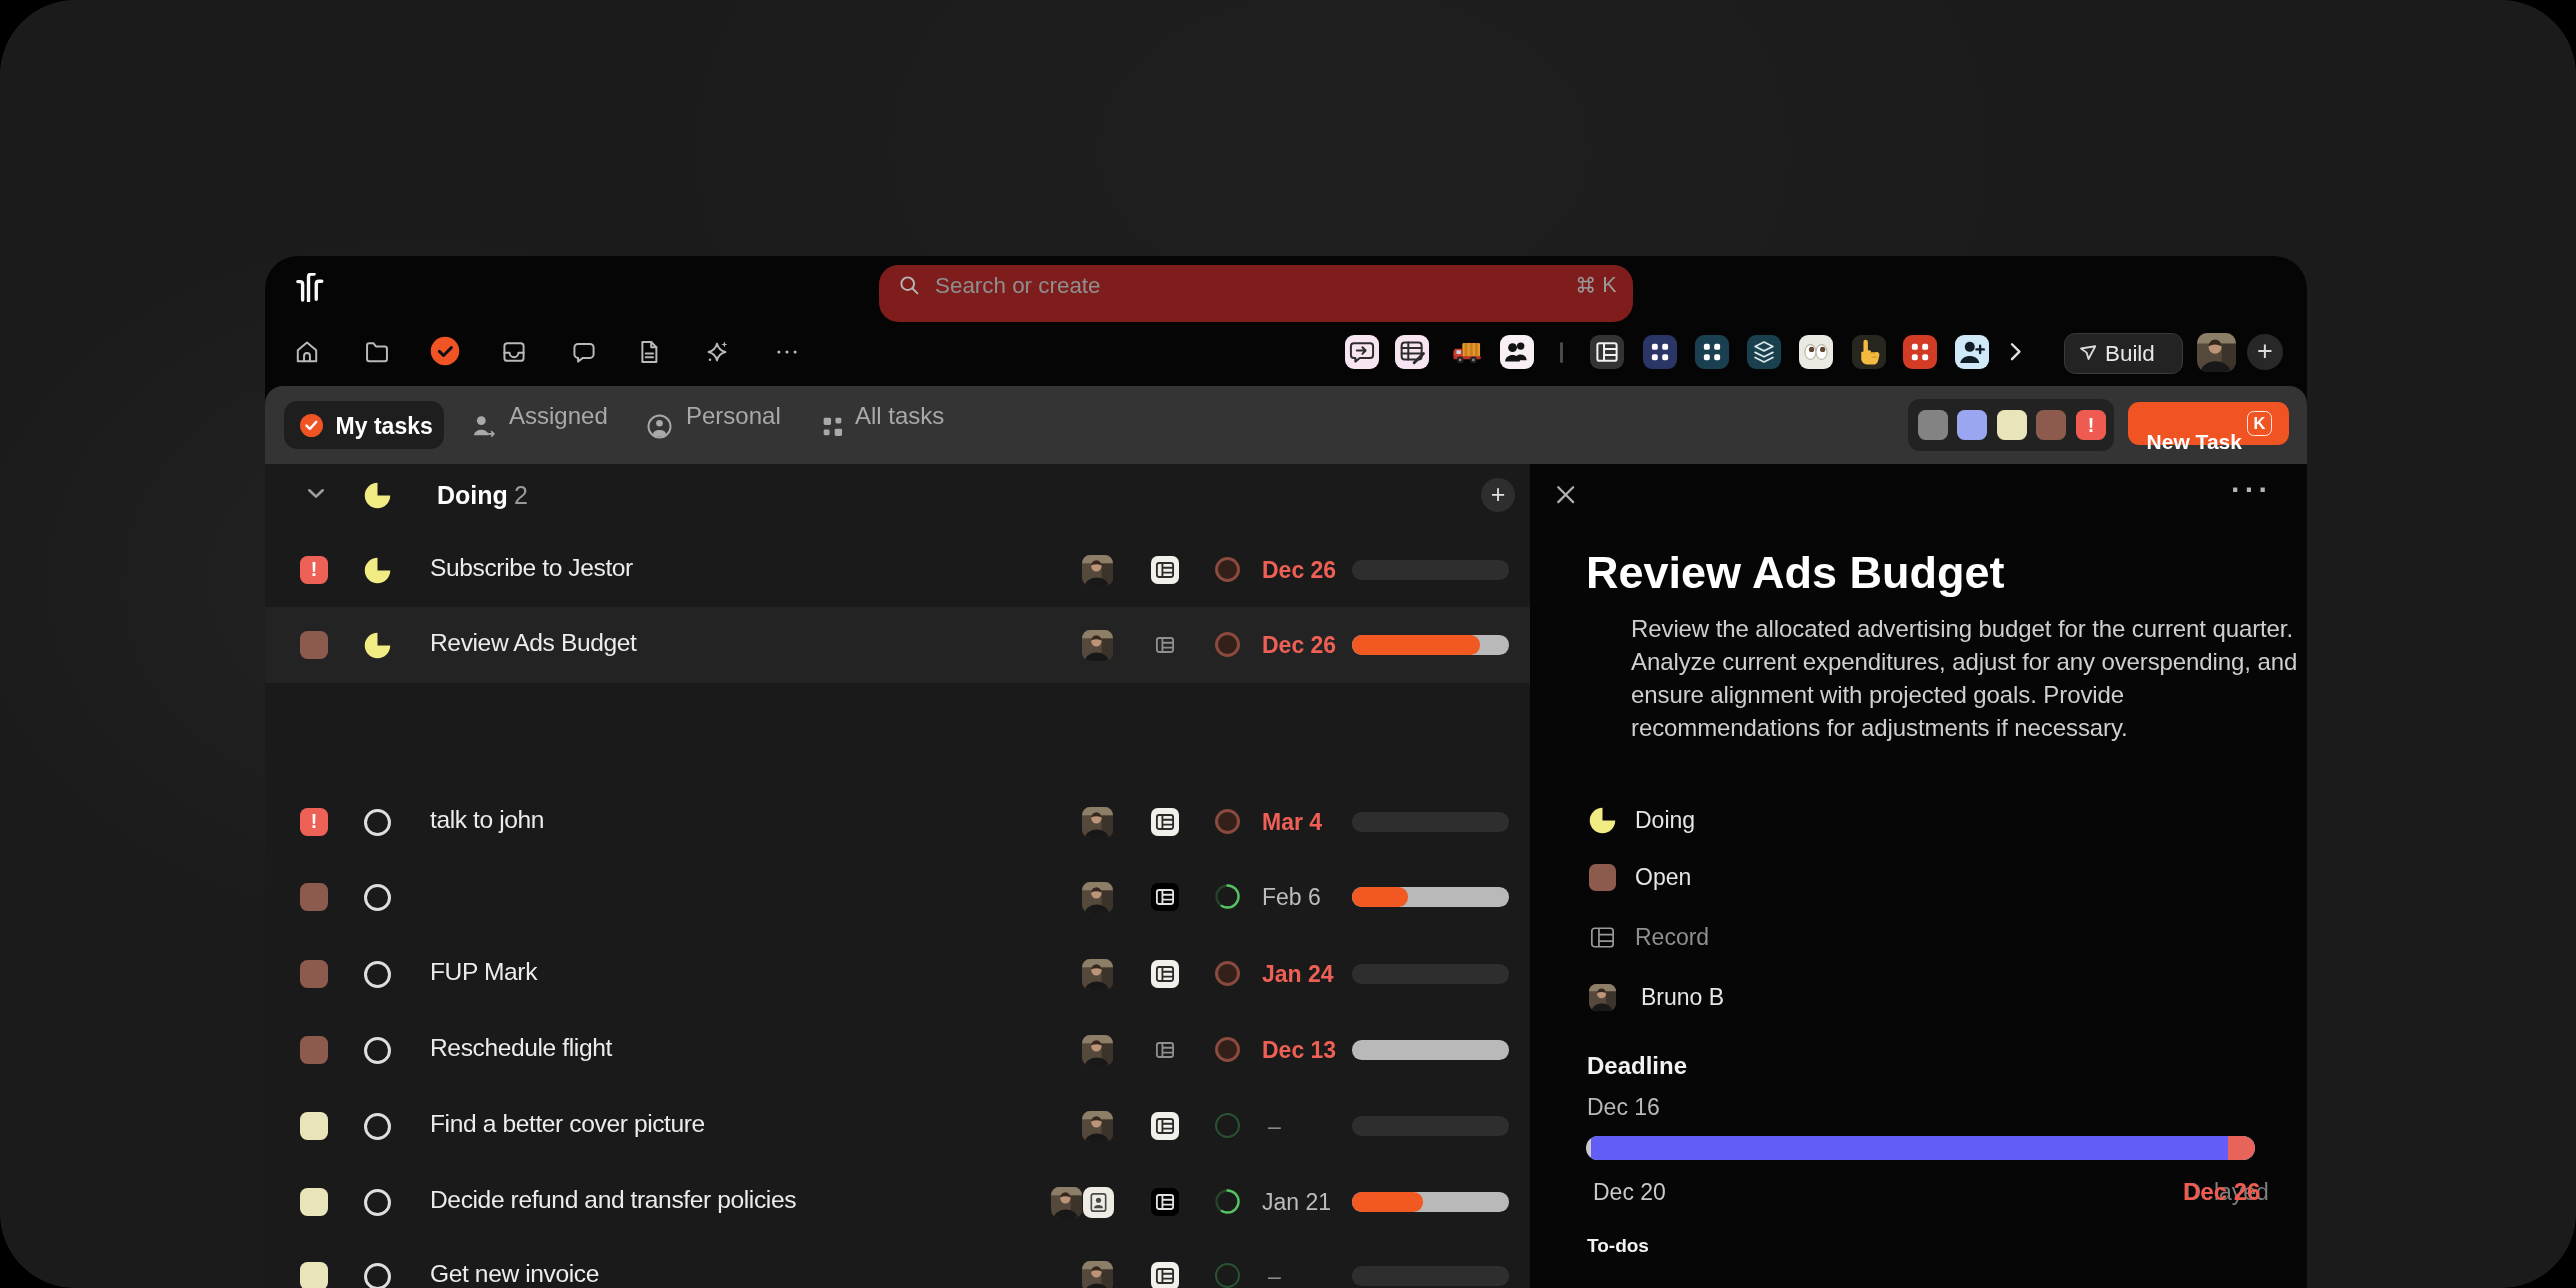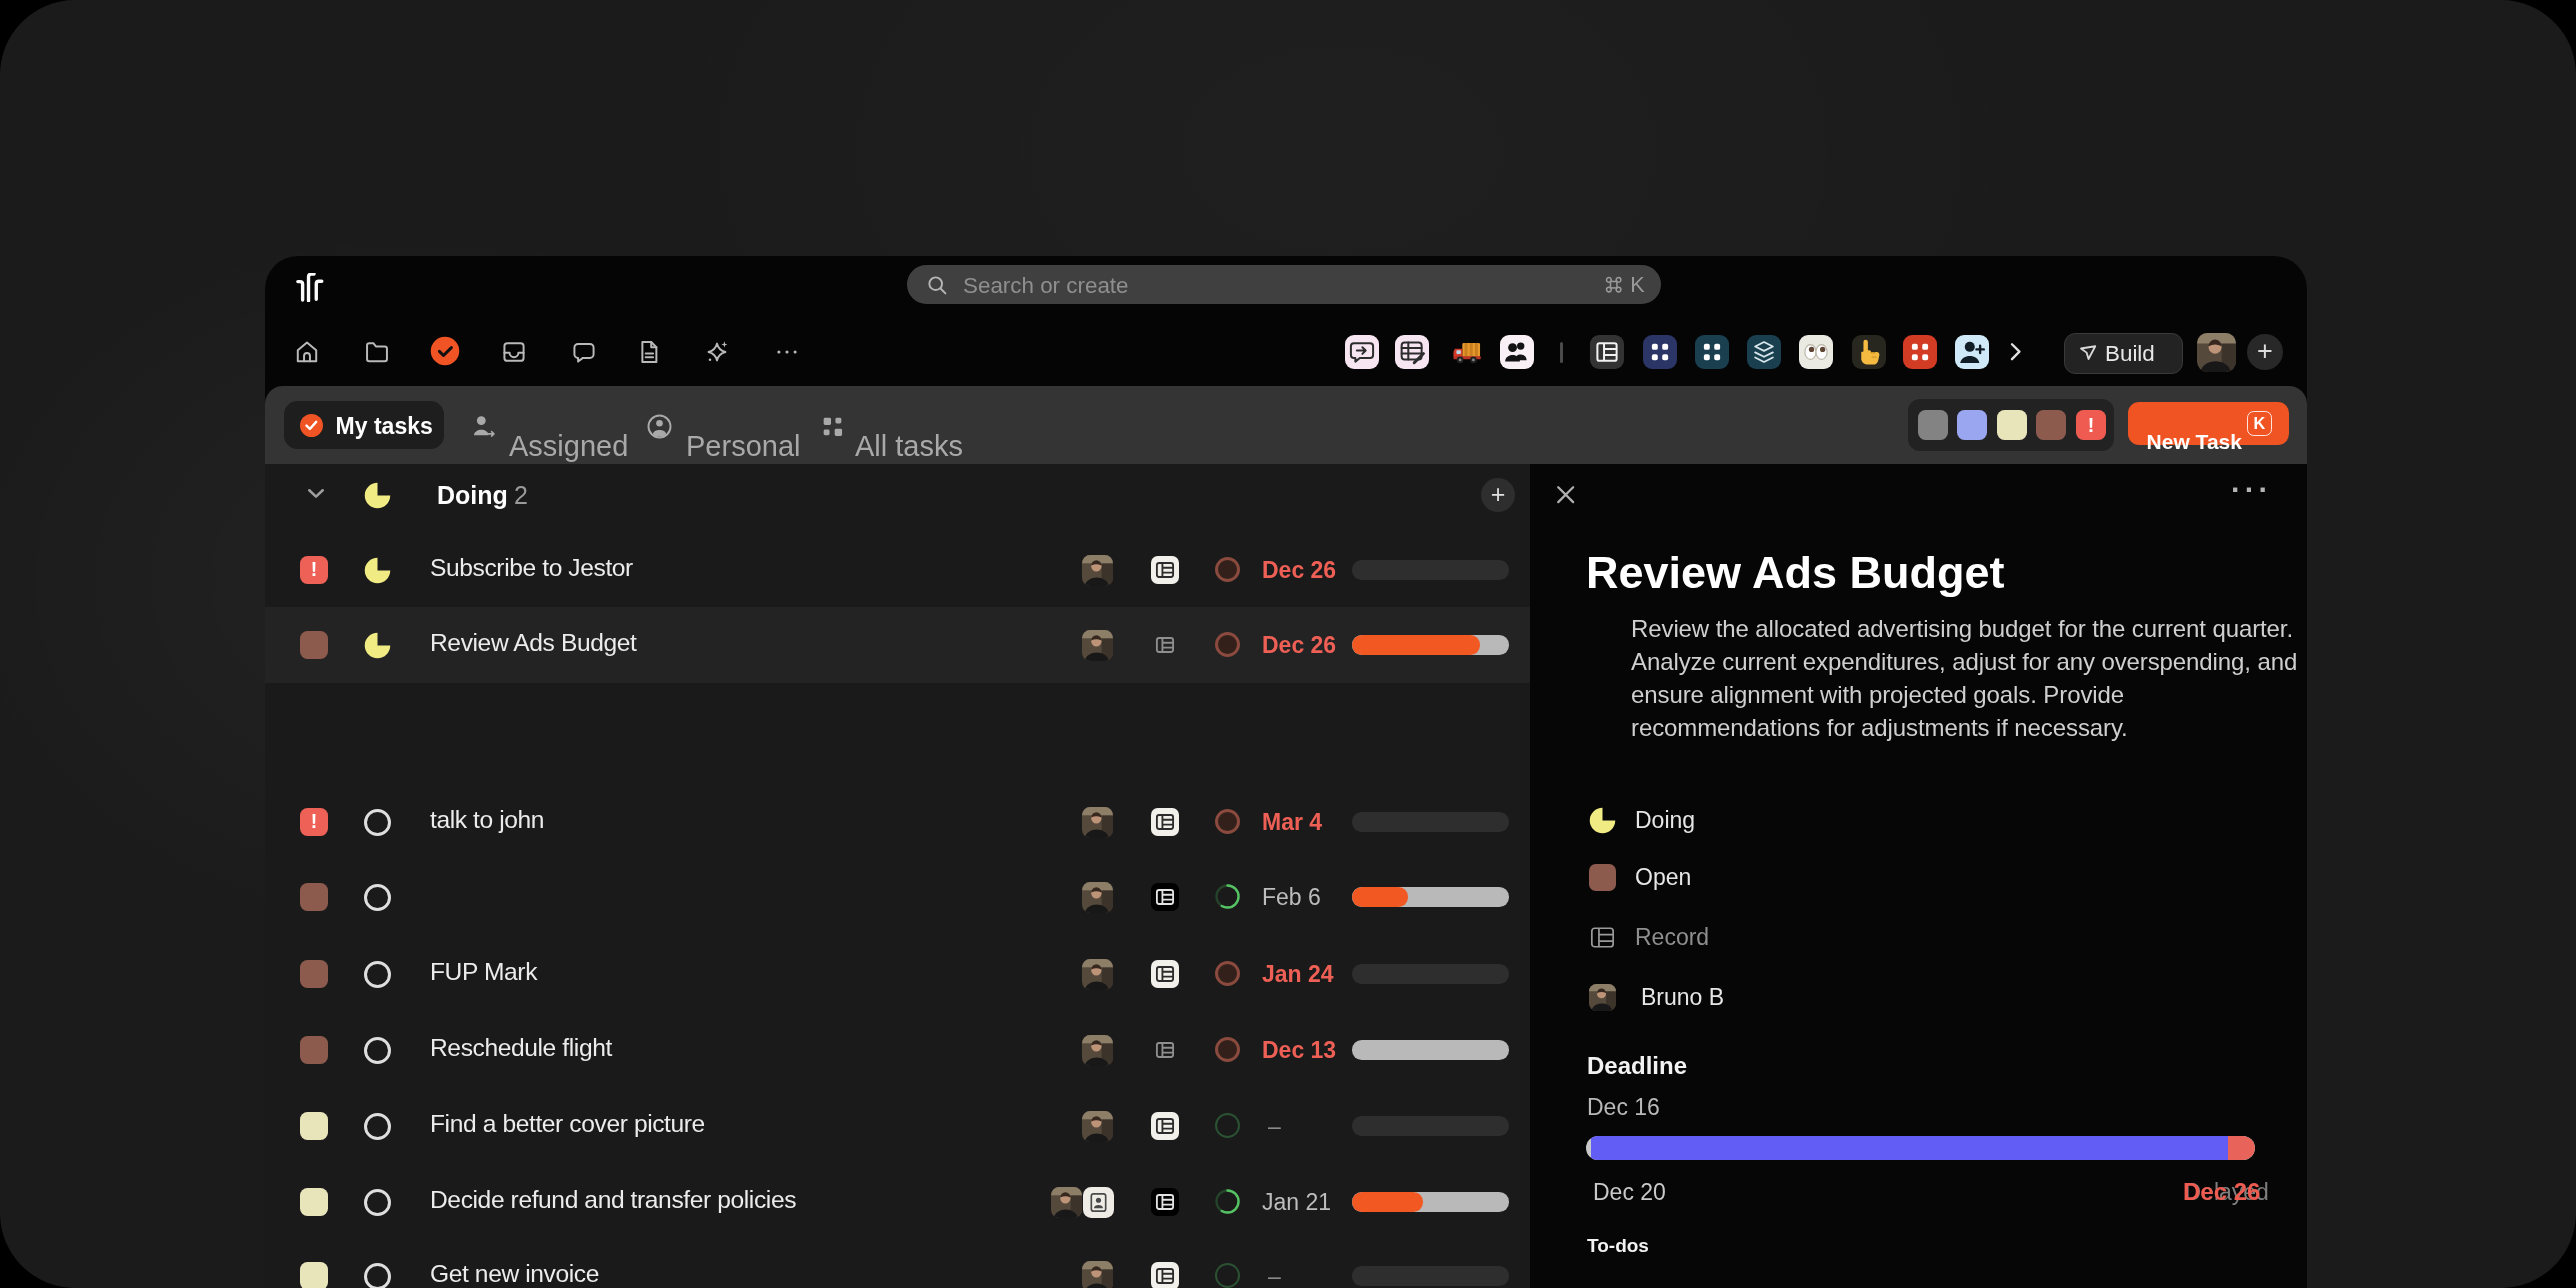--- a/index.html
+++ b/index.html
@@ -8,42 +8,42 @@
   .abs { position:absolute; }
   #canvas { position:absolute; left:0; top:0; width:2576px; height:1288px;
     border-radius:75px; background:
       radial-gradient(671px 522px at 417px 581px, rgba(255,255,255,0.035), rgba(255,255,255,0) 70%),
       radial-gradient(1044px 671px at 1342px 149px, rgba(255,255,255,0.02), rgba(255,255,255,0) 70%),
       #1b1b1b;
     overflow:hidden; }
   #win { position:absolute; left:265px; top:256px; width:2042px; height:1032px;
     border-radius:33px 33px 0 0; background:#050505; overflow:hidden; }
   
-  #search { position:absolute; left:642px; top:9px; width:754px; height:39px;
-    border-radius:19.4px; background:#404040; }
+  #search { position:absolute; left:614px; top:9px; width:754px; height:57px;
+    border-radius:19.4px; background:#7f1d1d; }
   #search .ph { position:absolute; left:56px; top:8.2px; font-size:22.4px; color:#8f8f8f; }
   #search .kk { position:absolute; right:16.4px; top:0; height:39px; display:flex; align-items:center; font-size:21.6px; color:#9a9a9a; }
   #search .kk svg { margin-right:6.7px; }
   .ticon { position:absolute; top:82px; width:28px; height:28px; }
   .sq { position:absolute; top:79px; width:34px; height:34px; border-radius:9px; }
   #build { position:absolute; left:1799px; top:77px; width:119px; height:41px;
     border-radius:11.2px; background:#232323; border:0.7px solid #3a3a3a; color:#e8e8e8;
     font-size:22.4px; line-height:40px; }
   #build span { margin-left:40px;margin-top:8px; }
   #tavatar { position:absolute; left:1932px; top:77px; width:39px; height:39px; border-radius:10.4px; overflow:hidden; }
   #tplus { position:absolute; left:1982px; top:78px; width:36px; height:36px; border-radius:50%;
     background:#282828; color:#dcdcdc; font-size:27px; text-align:center; line-height:34px; font-weight:400;}
   
   #fbar { position:absolute; left:0; top:130px; width:2042px; height:78px;
     background:#343434; border-radius:18px 18px 0 0; }
   #mytasks { position:absolute; left:18.6px; top:15px; width:160px; height:48px;
     border-radius:13.4px; background:#1e1e1e; }
   #mytasks .cc { position:absolute; left:16.4px; top:12.7px; width:23px; height:23px; border-radius:50%; background:#f05425; }
   #mytasks .tx { position:absolute; left:52px; top:12px; font-size:23px; font-weight:700; color:#fff; }
-  .ftab { position:absolute; top:44px; font-size:29px; font-weight:400; color:#a9a9a9; }
+  .ftab { position:absolute; top:16px; font-size:24px; font-weight:400; color:#a9a9a9; }
   .fico { position:absolute; top:27.6px; width:25px; height:25px; }
   #colgrp { position:absolute; left:1643px; top:12.7px; width:206px; height:52px;
     border-radius:12px; background:#222222; }
   .csq { position:absolute; top:11.2px; width:30px; height:30px; border-radius:7.5px; }
   #newtask { position:absolute; left:1863px; top:16.4px; width:161px; height:43px;
     border-radius:11.2px; background:#f05423; }
   #newtask .tx { position:absolute; left:18.6px; top:28px; font-size:21px; font-weight:700; color:#ffffff; }
   #newtask .kb { position:absolute; left:119px; top:9px; width:25px; height:25px; border:1.5px solid rgba(255,255,255,0.85);
     border-radius:6.7px; color:#fff; font-size:16.4px; font-weight:600; text-align:center; line-height:23px; }
   

